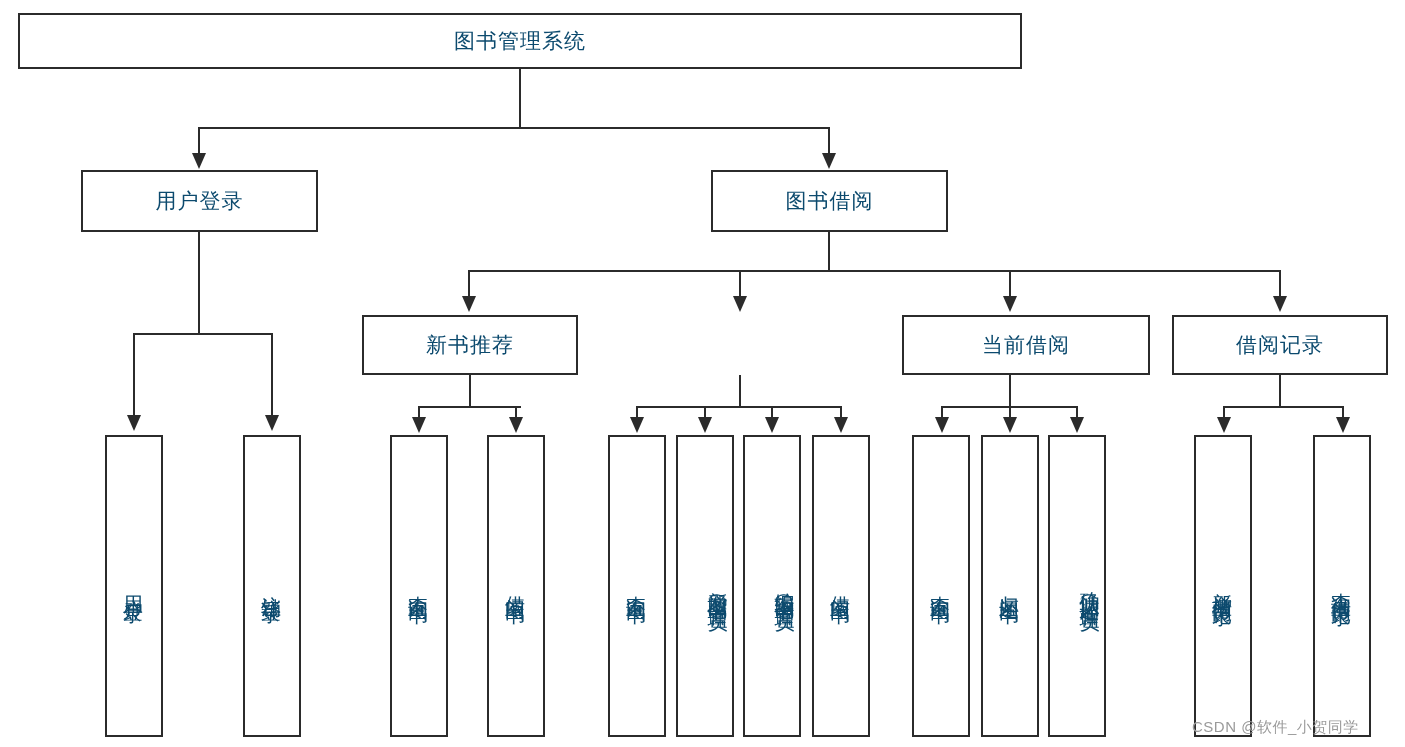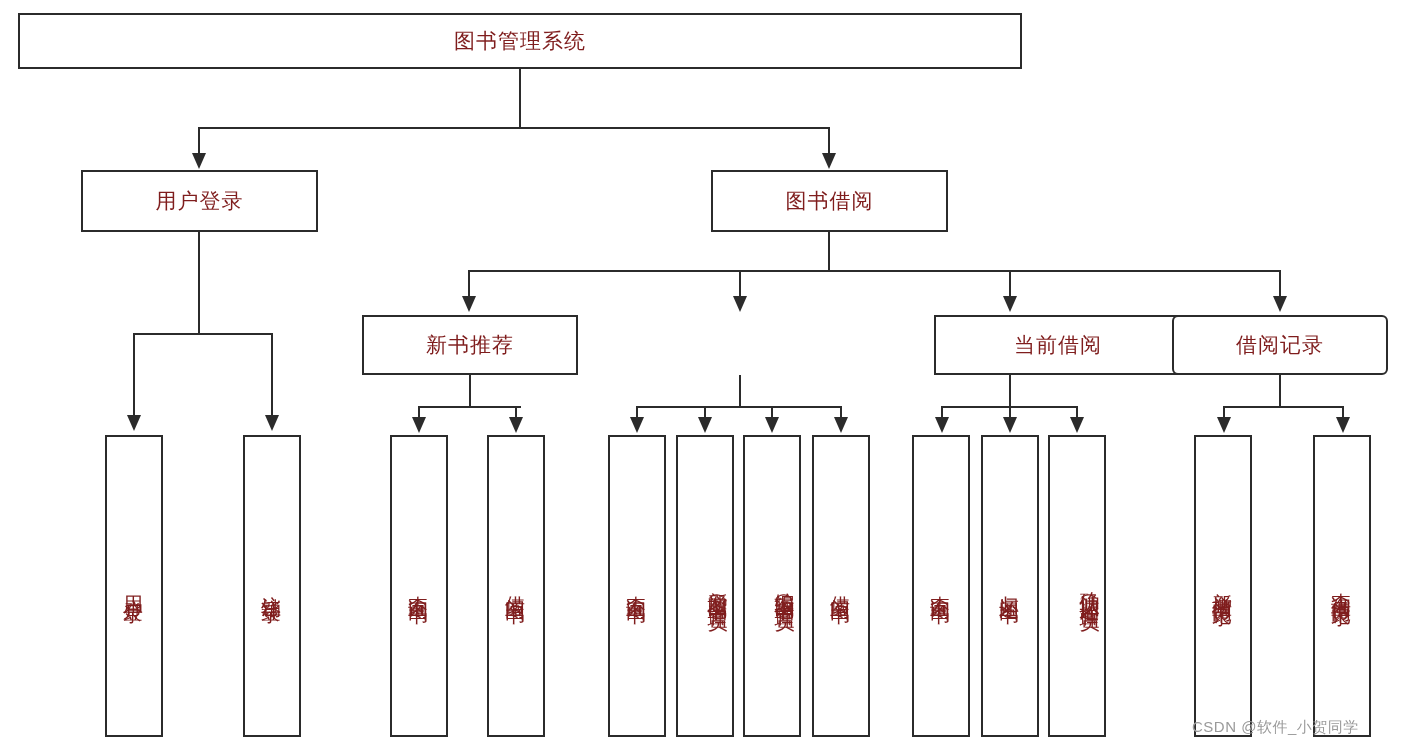--- a/index.html
+++ b/index.html
@@ -18,21 +18,21 @@
     overflow: hidden;
   }
   .node {
     position: absolute;
     box-sizing: border-box;
     border: 2px solid #2b2b2b;
     background: #ffffff;
     display: flex;
     align-items: center;
     justify-content: center;
-    color: #7f1d1d;
+    color: #0c4a6e;
   }
   .node.horiz {
     font-size: 21px;
     letter-spacing: 1px;
     writing-mode: horizontal-tb;
   }
   .node.vert {
     writing-mode: vertical-rl;
     text-orientation: upright;
     font-size: 20px;
@@ -117,24 +117,24 @@
   <div class="edge v" style="left:739px; top:270px; height:27px;"></div>
   <div class="arrowhead" style="left:733px; top:296px;"></div>
   <div class="edge v" style="left:1009px; top:270px; height:27px;"></div>
   <div class="arrowhead" style="left:1003px; top:296px;"></div>
   <div class="edge v" style="left:1279px; top:270px; height:27px;"></div>
   <div class="arrowhead" style="left:1273px; top:296px;"></div>
 
   <div class="node horiz" style="left:362px; top:315px; width:216px; height:60px;">
     <span>新书推荐</span>
   </div>
-  <div class="node horiz" style="left:934px; top:315px; width:248px; height:60px;">
+  <div class="node horiz" style="left:902px; top:315px; width:248px; height:60px;">
     <span>当前借阅</span>
   </div>
-  <div class="node horiz" style="left:1172px; top:315px; width:216px; height:60px;border-radius:6px;">
+  <div class="node horiz" style="left:1172px; top:315px; width:216px; height:60px;">
     <span>借阅记录</span>
   </div>
 
   <div class="edge v" style="left:469px; top:375px; height:32px;"></div>
   <div class="edge h" style="left:418px; top:406px; width:103px;"></div>
   <div class="edge v" style="left:418px; top:406px; height:13px;"></div>
   <div class="arrowhead" style="left:412px; top:417px;"></div>
   <div class="edge v" style="left:515px; top:406px; height:13px;"></div>
   <div class="arrowhead" style="left:509px; top:417px;"></div>
 

